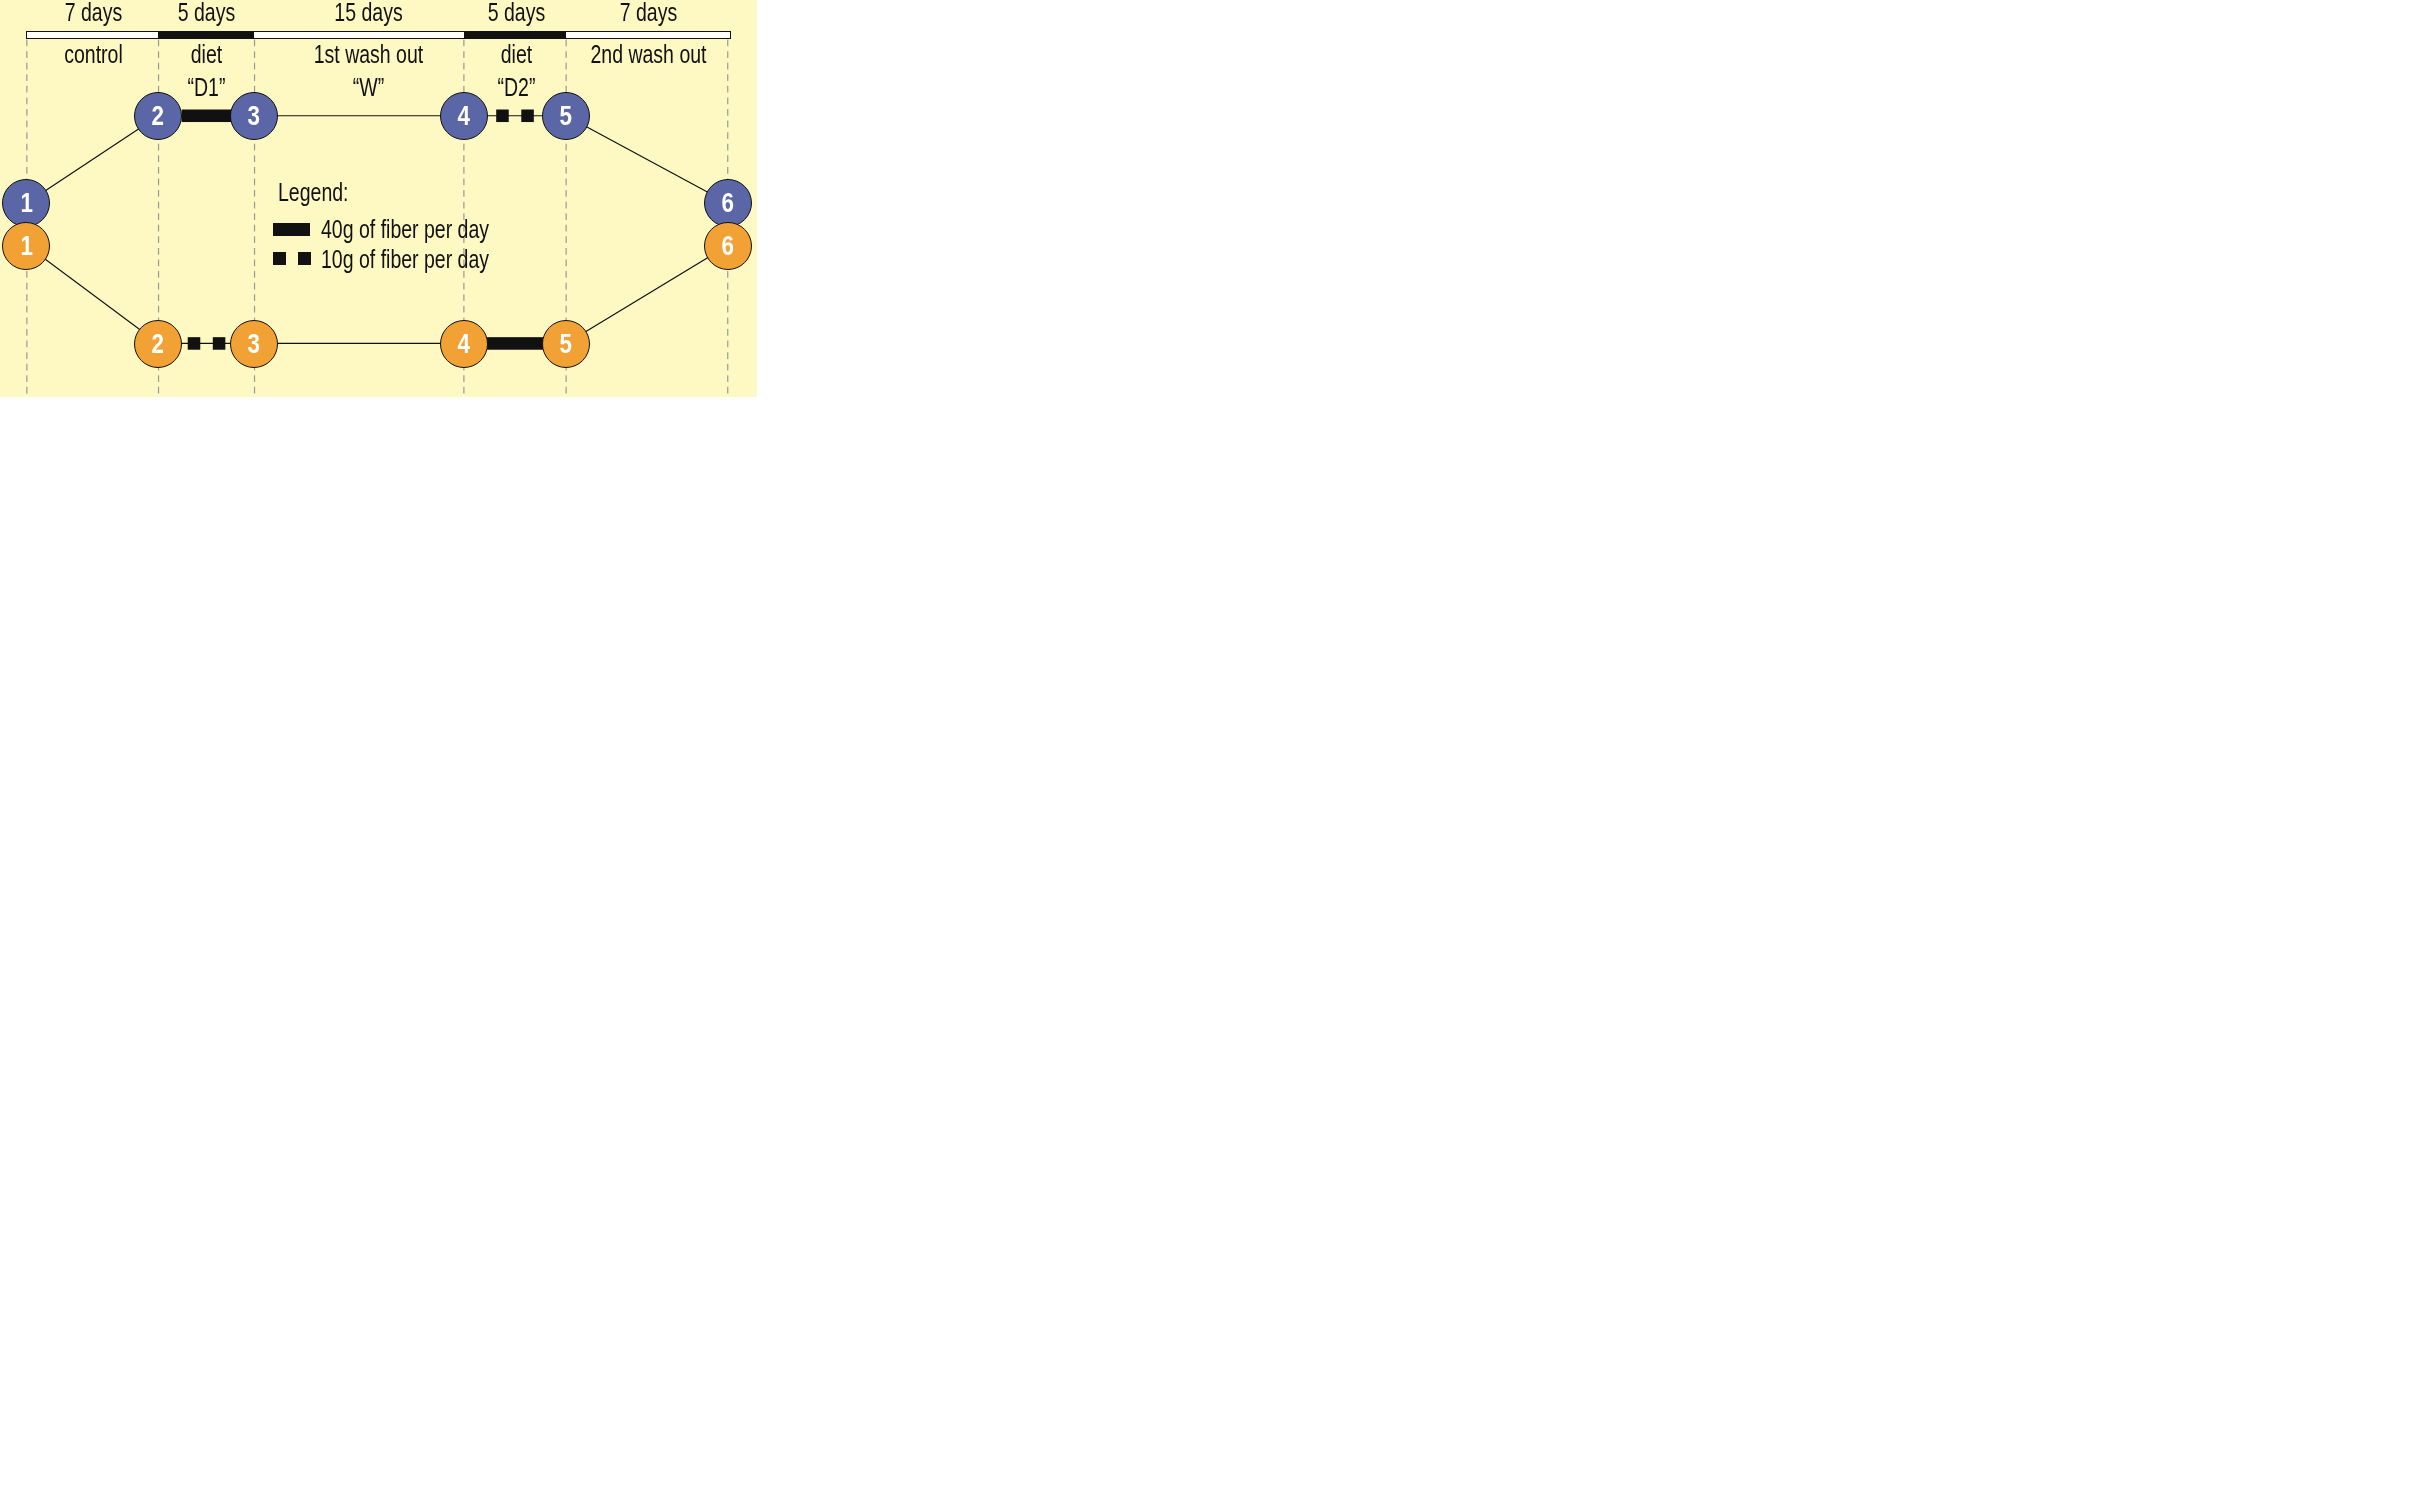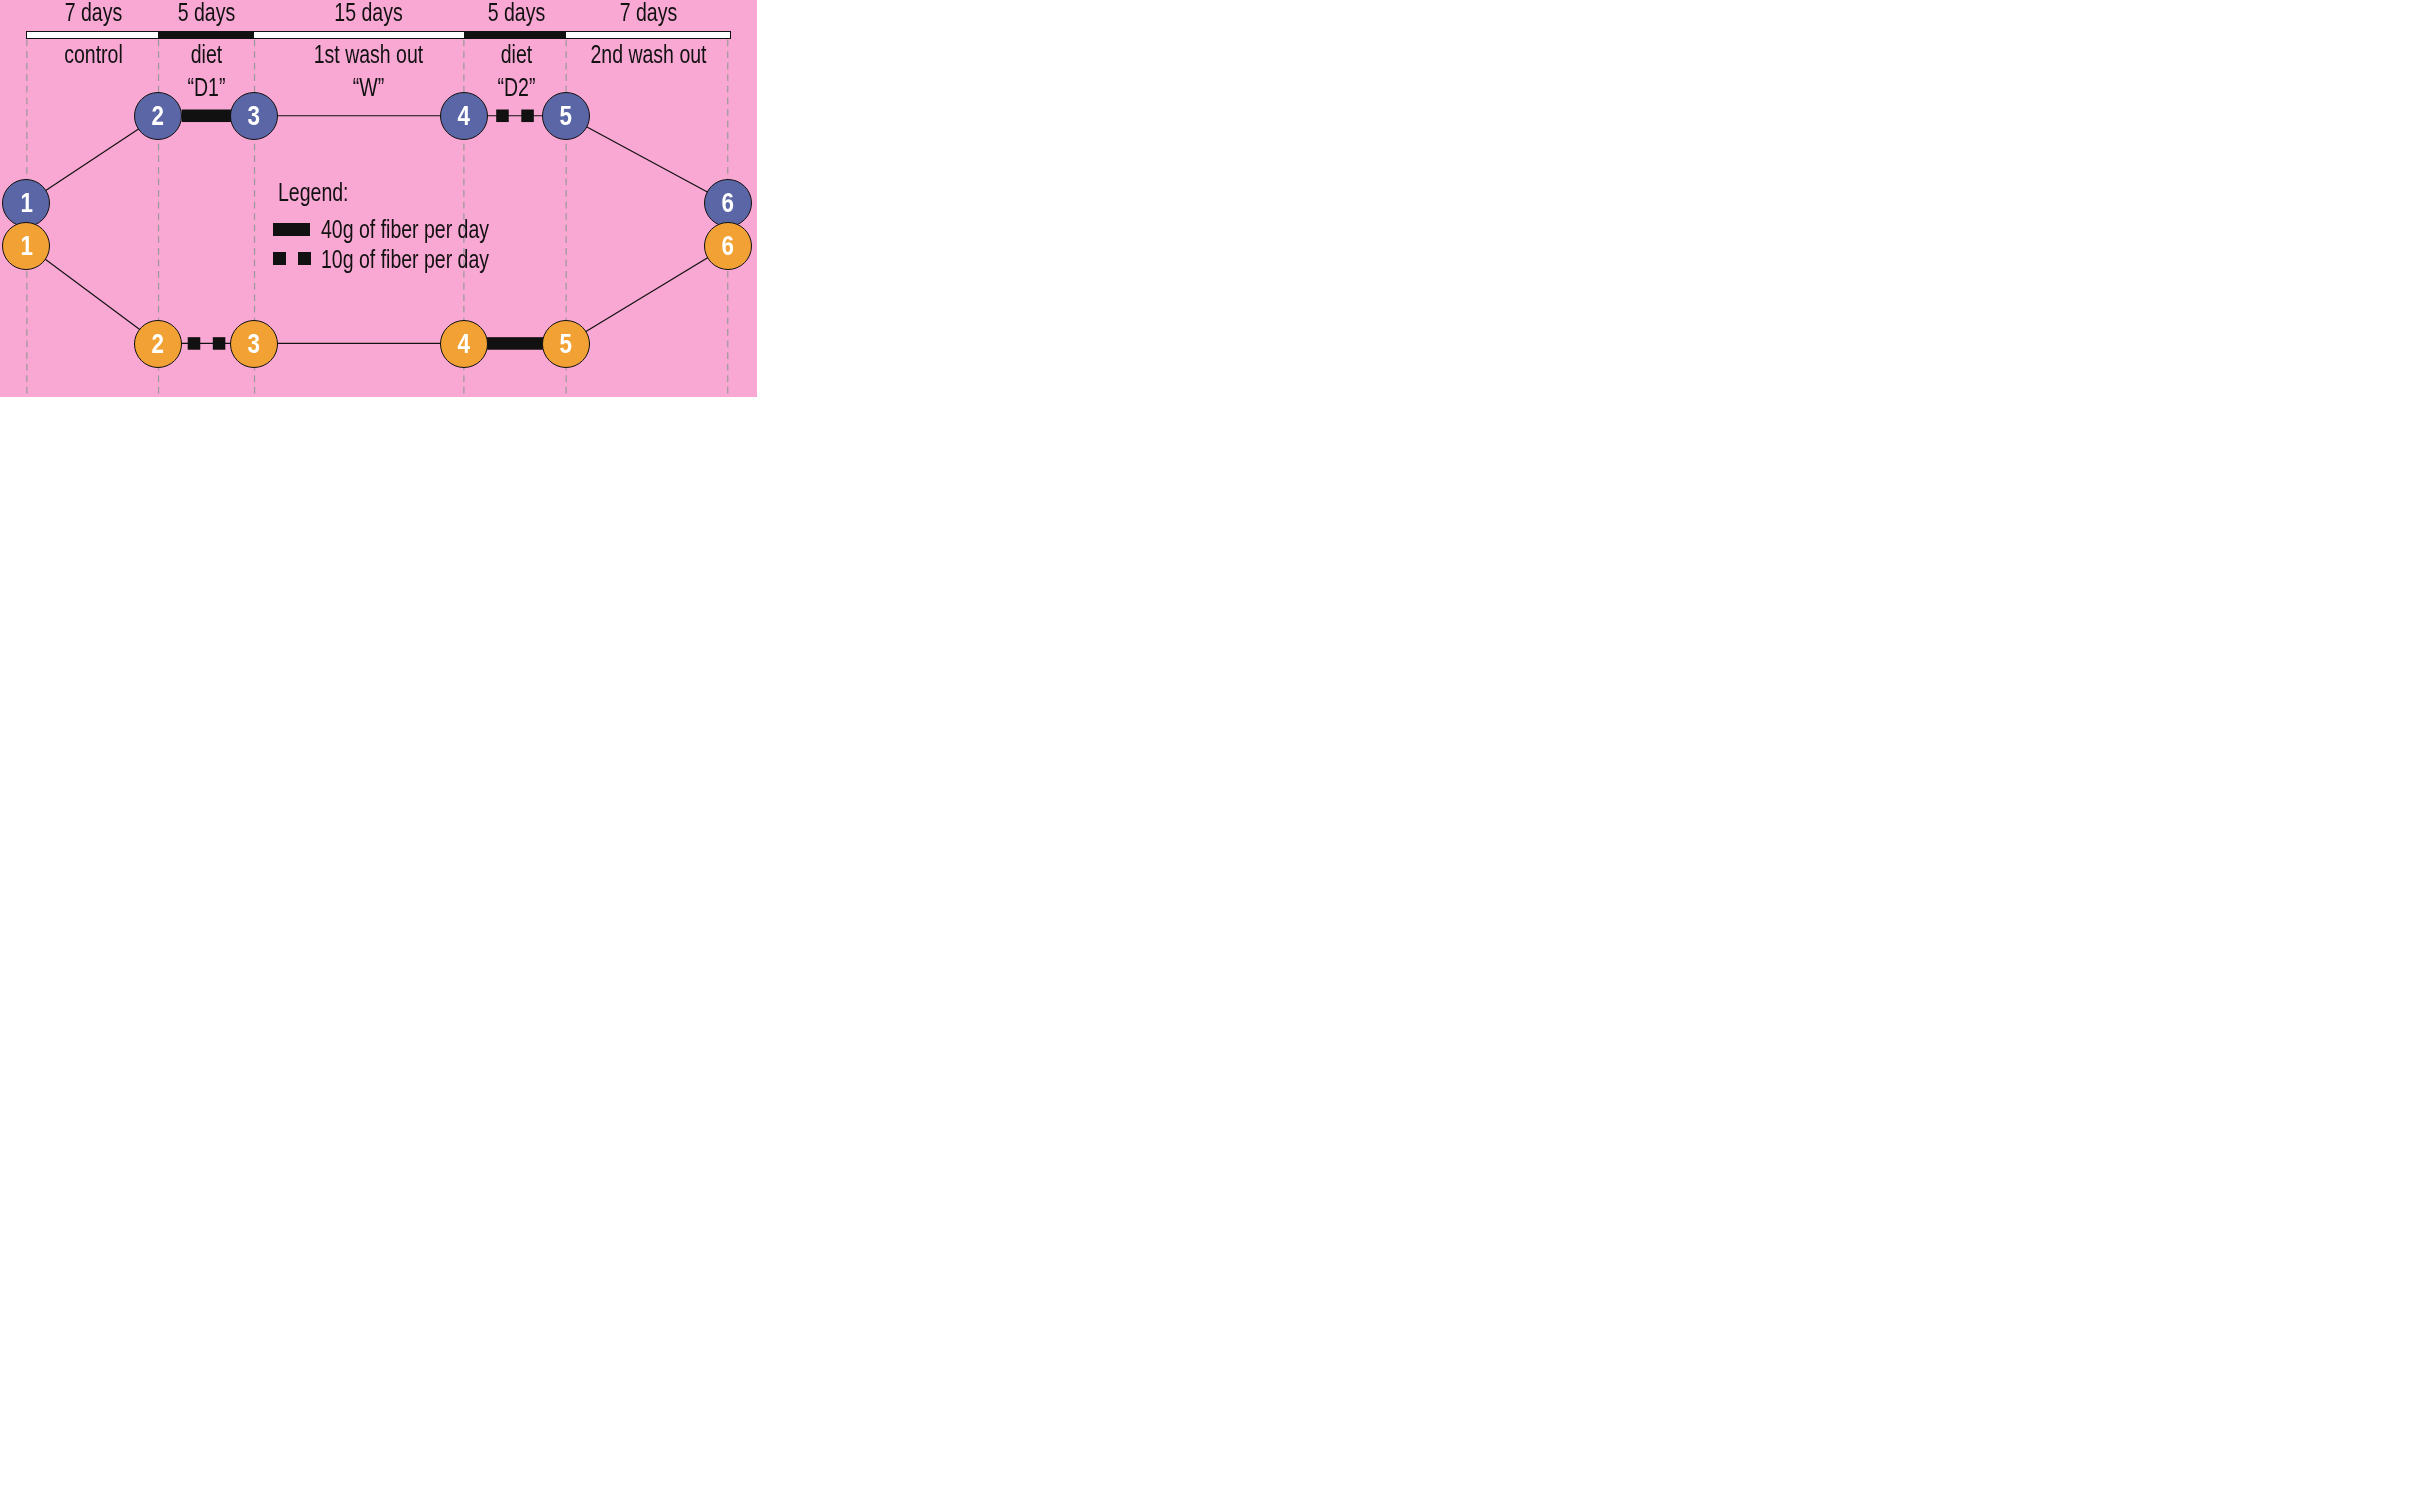--- a/index.html
+++ b/index.html
@@ -1,17 +1,17 @@
 <!DOCTYPE html>
 <html style="font-size:7.7px"><head>
 <meta charset="utf-8">
 <style>
   html,body{margin:0;padding:0;background:#ffffff;}
   .stage{
-    position:relative;width:757px;height:397px;background:#f9a8d4;overflow:hidden;
+    position:relative;width:757px;height:397px;background:#fef9c3;overflow:hidden;
     font-family:"Liberation Sans", sans-serif;color:#111;
   }
   svg.layer{position:absolute;left:0;top:0;}
   .bar{
     position:absolute;box-sizing:border-box;background:#fff;
     border:1.4px solid #111;border-bottom-width:1.9px;
   }
   .bar-seg{position:absolute;}
   .lbl{
     position:absolute;text-align:center;font-size:26px;line-height:1.05;

